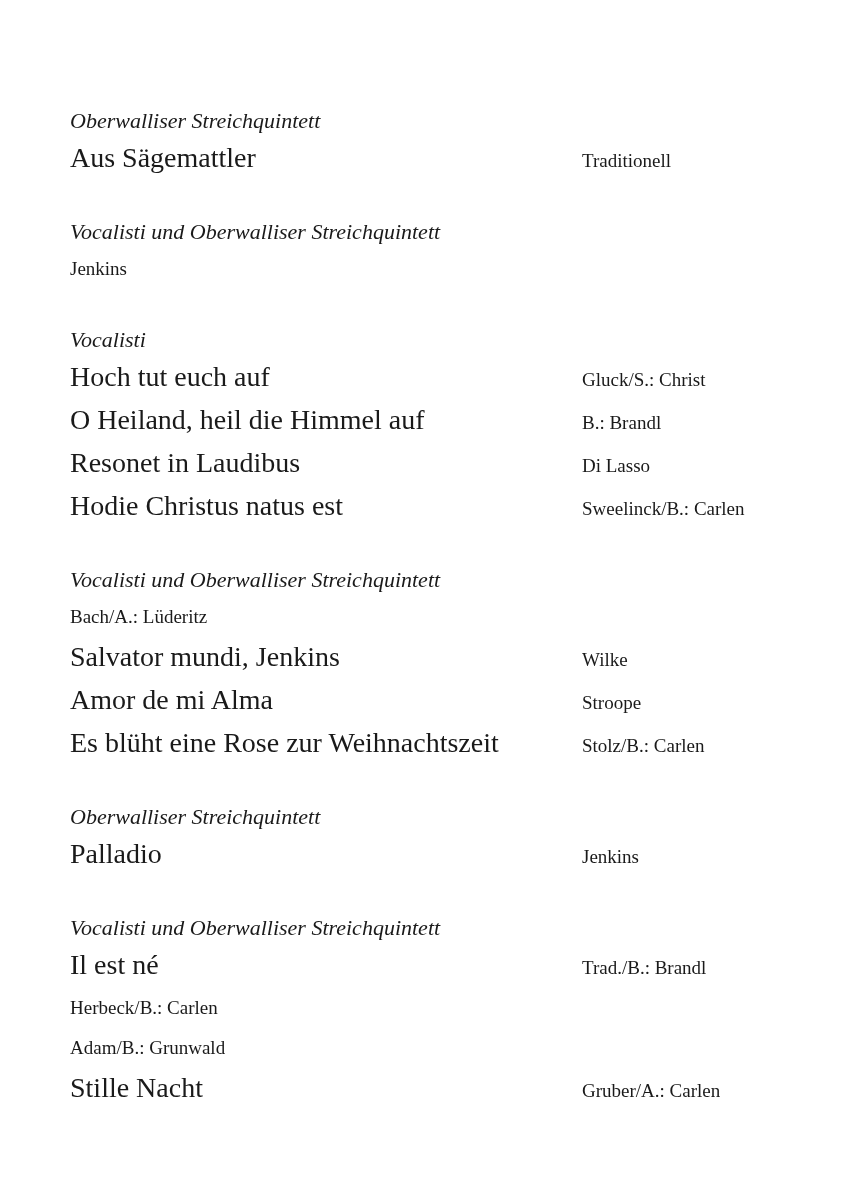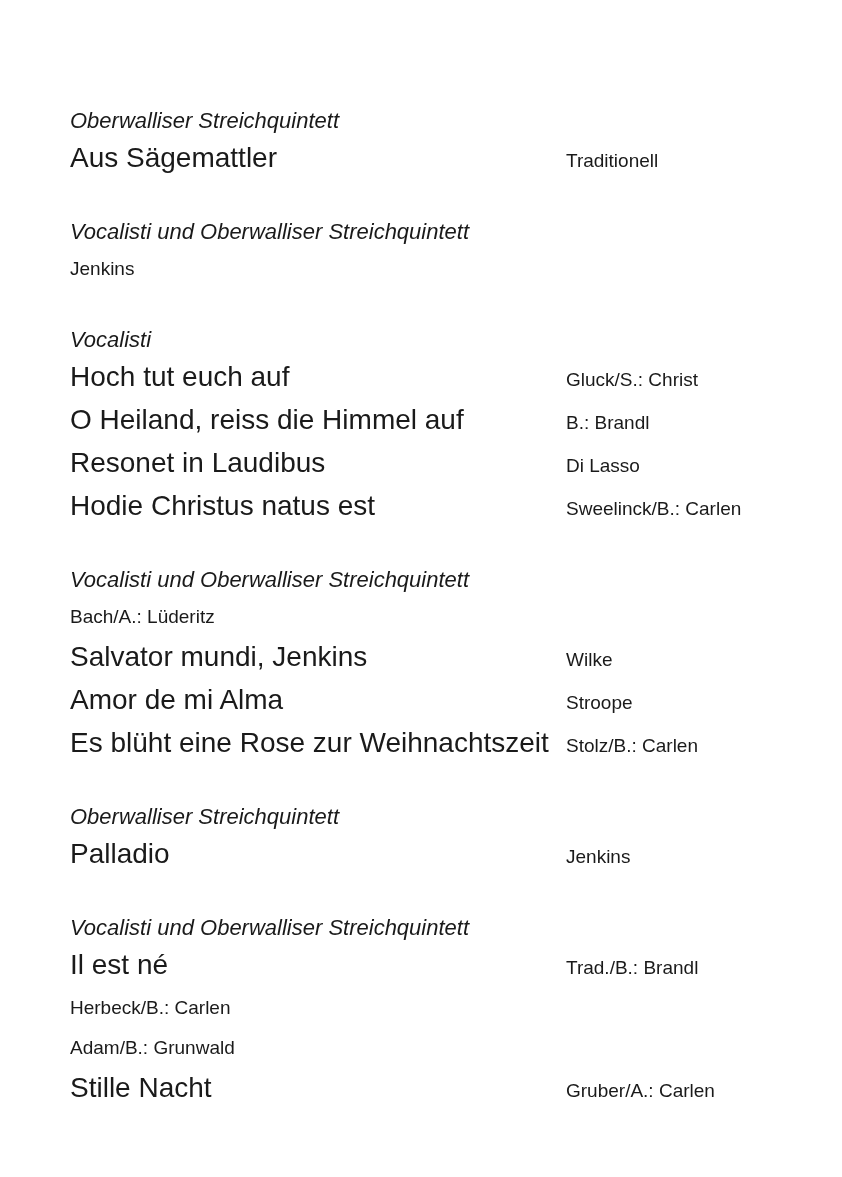--- a/index.html
+++ b/index.html
@@ -6,39 +6,40 @@
     margin: 0;
     padding: 0;
     background: #ffffff;
   }
   .page {
     position: relative;
     width: 842px;
     height: 1177px;
     background: #ffffff;
     overflow: hidden;
-    font-family: Liberation Sans, sans-serif;
+    font-family: Liberation Serif, serif;
     color: #1a1a1a;
     box-sizing: border-box;
     padding: 103px 40px 0 70px;
     border-radius: 8px;
   }
   .group {
     margin: 0 0 33px 0;
   }
   .ensemble {
     font-style: italic;
     font-size: 22px;
     line-height: 35px;
     white-space: nowrap;
   }
   .row {
     display: grid;
     grid-template-columns: 496px auto;
     align-items: baseline;
+    gap: 16px;
   }
   .title {
     font-size: 28px;
     line-height: 40px;
     white-space: nowrap;
   }
   .composer {
     font-size: 19px;
     line-height: 40px;
     white-space: nowrap;
@@ -62,21 +63,21 @@
           <div class="composer">Jenkins</div>
         </div>
       </section>
       <section class="group">
         <div class="ensemble">Vocalisti</div>
         <div class="row">
           <div class="title">Hoch tut euch auf</div>
           <div class="composer">Gluck/S.: Christ</div>
         </div>
         <div class="row">
-          <div class="title">O Heiland, reiss die Himmel auf</div>
+          <div class="title">O Heiland, heil die Himmel auf</div>
           <div class="composer">B.: Brandl</div>
         </div>
         <div class="row">
           <div class="title">Resonet in Laudibus</div>
           <div class="composer">Di Lasso</div>
         </div>
         <div class="row">
           <div class="title">Hodie Christus natus est</div>
           <div class="composer">Sweelinck/B.: Carlen</div>
         </div>

